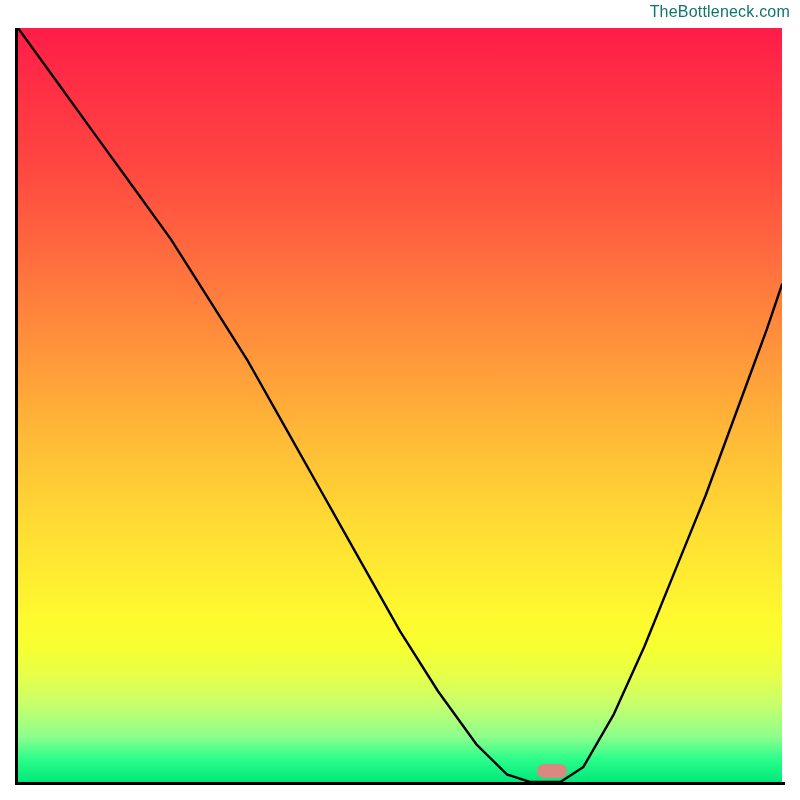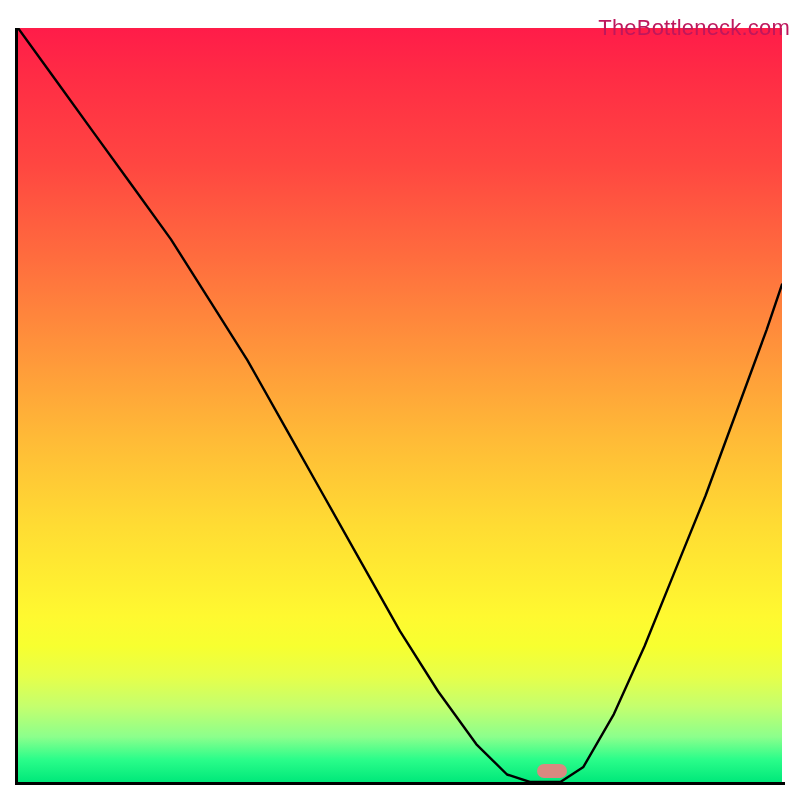--- a/index.html
+++ b/index.html
@@ -10,24 +10,24 @@
     background: #ffffff;
     font-family: Arial, Helvetica, sans-serif;
   }
   .container {
     position: relative;
     width: 800px;
     height: 800px;
   }
   .watermark {
     position: absolute;
-    top: 15px;
+    top: 3px;
     right: 10px;
-    color: #be185d;
-    font-size: 22px;
+    color: #0f766e;
+    font-size: 16px;
     font-weight: 400;
     letter-spacing: 0.2px;
     z-index: 20;
   }
   .plot-area {
     position: absolute;
     left: 18px;
     top: 28px;
     width: 764px;
     height: 754px;

